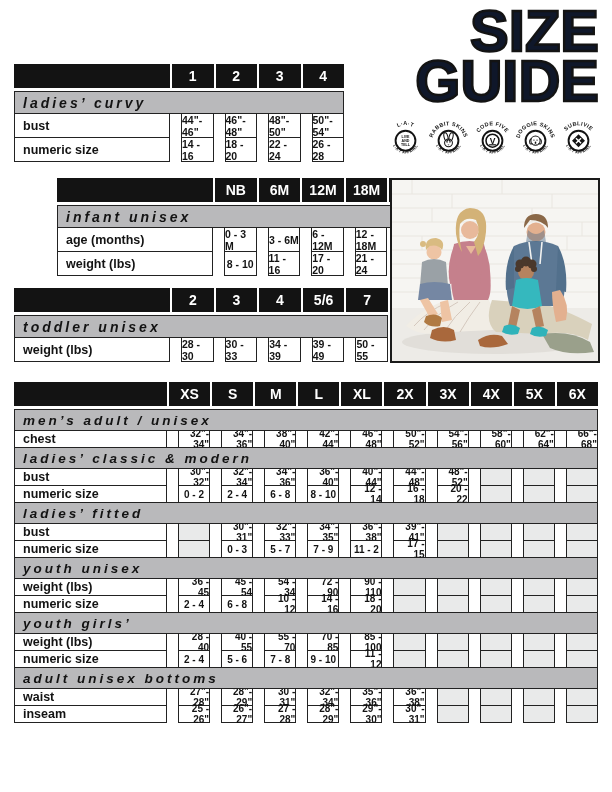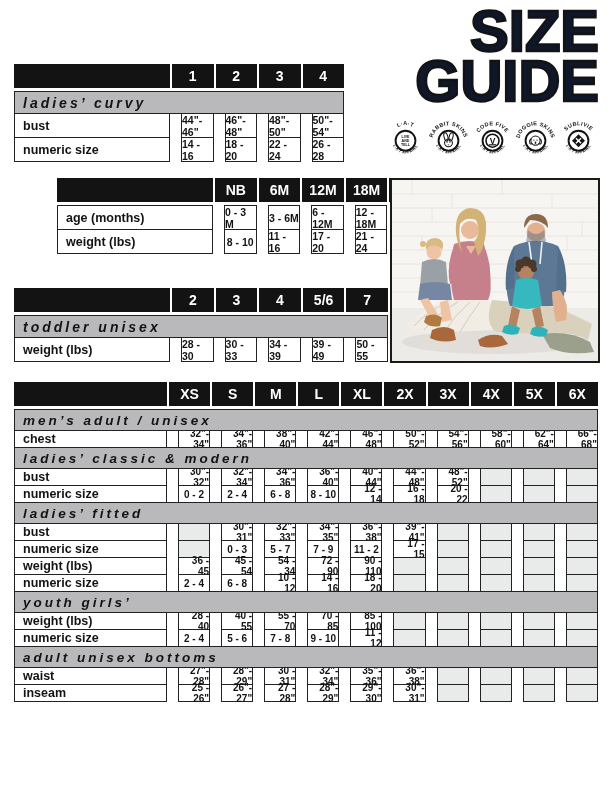--- a/index.html
+++ b/index.html
@@ -200,20 +200,21 @@
     </div>
   <div class="sgtable" id="t-infant" style="--labw:156px">
       <div class="hrow">
         <div class="hcell hlabel"></div>
         <div class="hcell">NB</div>
         <div class="hcell">6M</div>
         <div class="hcell">12M</div>
         <div class="hcell">18M</div>
         <div class="hcell">24M</div>
       </div>
+      <div class="band">infant unisex</div>
       <div class="drow">
         <div class="cell lcell">age (months)</div>
         <div class="cell vcell">0 - 3 M</div>
         <div class="cell vcell">3 - 6M</div>
         <div class="cell vcell">6 - 12M</div>
         <div class="cell vcell">12 - 18M</div>
         <div class="cell vcell">18 - 24M</div>
       </div>
       <div class="drow">
         <div class="cell lcell">weight (lbs)</div>
@@ -318,20 +319,21 @@
         <div class="cell vcell">0 - 3</div>
         <div class="cell vcell">5 - 7</div>
         <div class="cell vcell">7 - 9</div>
         <div class="cell vcell">11 - 2</div>
         <div class="cell vcell">17 - 15</div>
         <div class="cell vcell empty"></div>
         <div class="cell vcell empty"></div>
         <div class="cell vcell empty"></div>
         <div class="cell vcell empty"></div>
       </div>
+      <div class="band">youth unisex</div>
       <div class="drow">
         <div class="cell lcell">weight (lbs)</div>
         <div class="cell vcell">36 - 45</div>
         <div class="cell vcell">45 - 54</div>
         <div class="cell vcell">54 - 34</div>
         <div class="cell vcell">72 - 90</div>
         <div class="cell vcell">90 - 110</div>
         <div class="cell vcell empty"></div>
         <div class="cell vcell empty"></div>
         <div class="cell vcell empty"></div>

